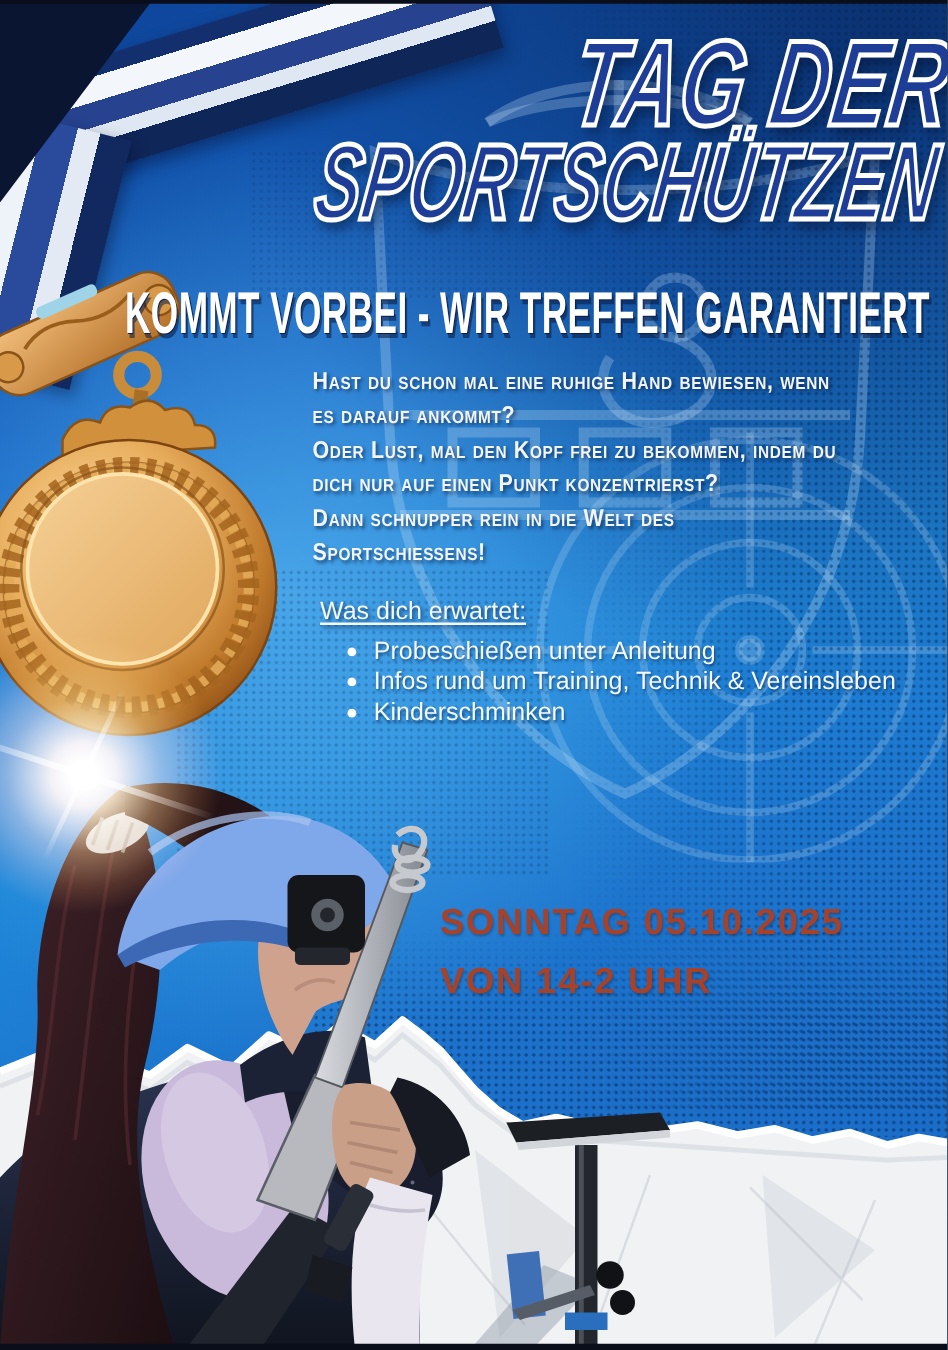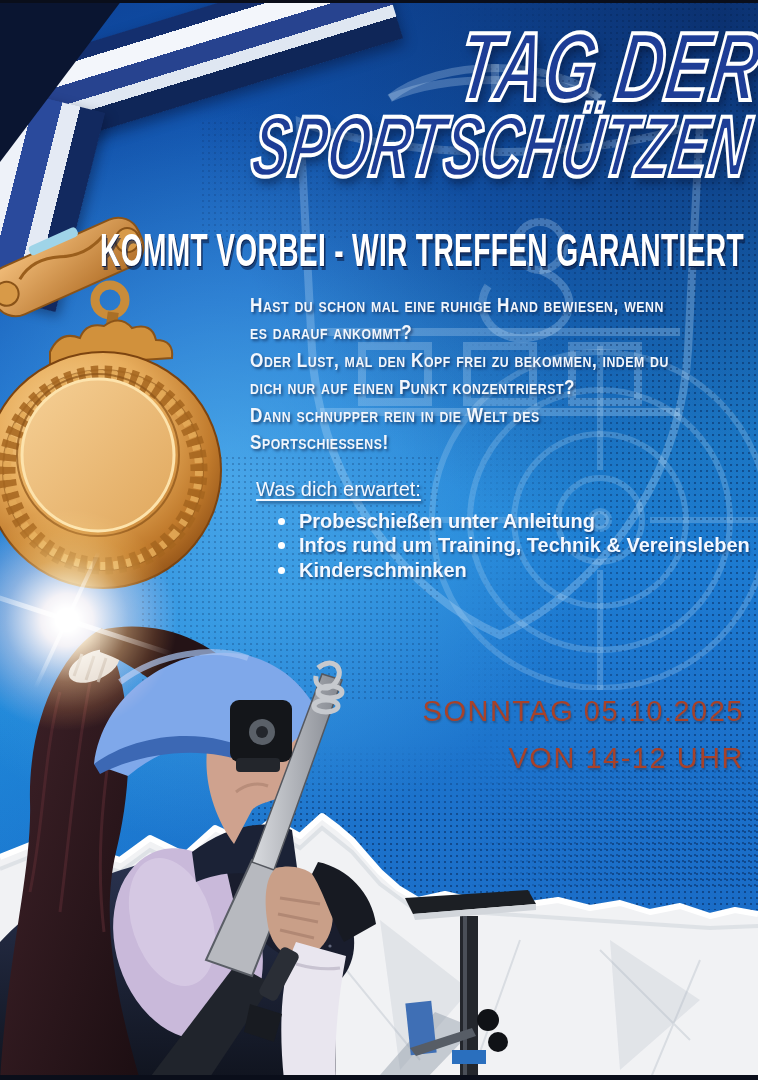--- a/index.html
+++ b/index.html
@@ -45,26 +45,26 @@
     text-shadow:3px 4px 0 rgba(10,26,64,.55),1px 1px 0 #0d2256;}
   .intro{left:250px;top:292px;color:#f2f6fc;font-weight:bold;font-size:19.5px;
     font-variant:small-caps;letter-spacing:.6px;line-height:27.4px;
     transform:scaleX(.88);transform-origin:left top;
     text-shadow:2px 2px 3px rgba(8,24,60,.6);}
   .intro div{white-space:nowrap;}
   .expect{left:256px;top:478px;color:#f4f8ff;}
   .expect .head{font-size:20px;font-weight:normal;text-decoration:underline;
     text-decoration-thickness:2px;text-underline-offset:3px;
     text-shadow:2px 2px 3px rgba(8,24,60,.6);}
-  .expect ul{list-style:none;margin:8px 0 0 0;padding:0;font-weight:bold;}
+  .expect ul{list-style:none;margin:8px 0 0 0;padding:0;}
   .expect li{display:flex;align-items:center;height:24.6px;font-size:20px;
     text-shadow:1px 2px 2px rgba(10,28,66,.55);white-space:nowrap;}
   .expect .dot{width:7px;height:7px;border-radius:50%;background:#fff;
     margin:0 14px 0 22px;flex:0 0 auto;}
-  .event{left:352px;top:688px;width:392px;text-align:right;font-weight:normal;
+  .event{left:352px;top:715px;width:392px;text-align:left;font-weight:bold;
     font-size:29px;line-height:46.5px;letter-spacing:1.5px;color:#a7422a;
     text-shadow:1px 2px 2px rgba(40,12,6,.3);}
   .event div{white-space:nowrap;}
   
   .flare{left:-48px;top:505px;width:230px;height:230px;mix-blend-mode:screen;
     background:radial-gradient(circle,#ffffff 0 7%,rgba(255,238,205,.95) 16%,rgba(255,196,130,.45) 38%,rgba(255,160,80,.18) 55%,transparent 68%);}
   .flare:before,.flare:after{content:"";position:absolute;left:50%;top:50%;background:linear-gradient(to right,transparent,rgba(255,255,255,.9),transparent);}
   .flare:before{width:220px;height:5px;transform:translate(-50%,-50%) rotate(18deg);}
   .flare:after{width:150px;height:4px;transform:translate(-50%,-50%) rotate(-65deg);}
   .edgebar{left:0;width:758px;background:#0a0e1a;}
@@ -176,21 +176,21 @@
         </li>
       <li>
           <span class="dot"></span>
           <span>Kinderschminken</span>
         </li>
     </ul>
   </div>
 
   <div class="abs event">
     <div>SONNTAG 05.10.2025</div>
-    <div>VON 14-12 UHR</div>
+    <div>VON 14-2 UHR</div>
   </div>
 
   <svg class="abs" style="left:0;top:800px;" width="758" height="280" viewBox="0 0 758 280">
     <path d="M0,57 L30,45 L55,62 L85,48 L120,60 L150,38 L185,55 L215,28 L245,42 L272,20 L300,36 L322,16 L338,28 L352,40 L365,55 L380,72 L398,88 L418,100 L445,94 L470,100 L500,98 L530,104 L558,100 L590,108 L620,103 L650,112 L680,106 L710,116 L735,110 L758,114 L758,280 L0,280 Z" fill="#f1f2f4"></path>
     <path d="M0,57 L30,45 L55,62 L85,48 L120,60 L150,38 L185,55 L215,28 L245,42 L272,20 L300,36 L322,16 L338,28 L352,40 L365,55 L380,72 L398,88 L418,100 L445,94 L470,100 L500,98 L530,104 L558,100 L590,108 L620,103 L650,112 L680,106 L710,116 L735,110 L758,114" fill="none" stroke="#ffffff" stroke-width="6" stroke-linejoin="round"></path>
     <path d="M0,69 L30,57 L55,74 L85,60 L120,72 L150,50 L185,67 L215,40 L245,54 L272,32 L300,48 L322,28 L352,52 L380,84 L418,112 L470,112 L530,116 L590,120 L650,124 L710,128 L758,126" fill="none" stroke="#d4d9df" stroke-width="4" opacity=".65"></path>
     <g stroke="#c6ccd4" stroke-width="2" opacity=".55">
       <path d="M120,120 L210,210 M240,150 L200,280 M330,150 L420,260 M520,140 L470,280 M600,150 L690,240 M700,160 L650,280"></path>
     </g>
     <g fill="#aab2bd" opacity=".22">

